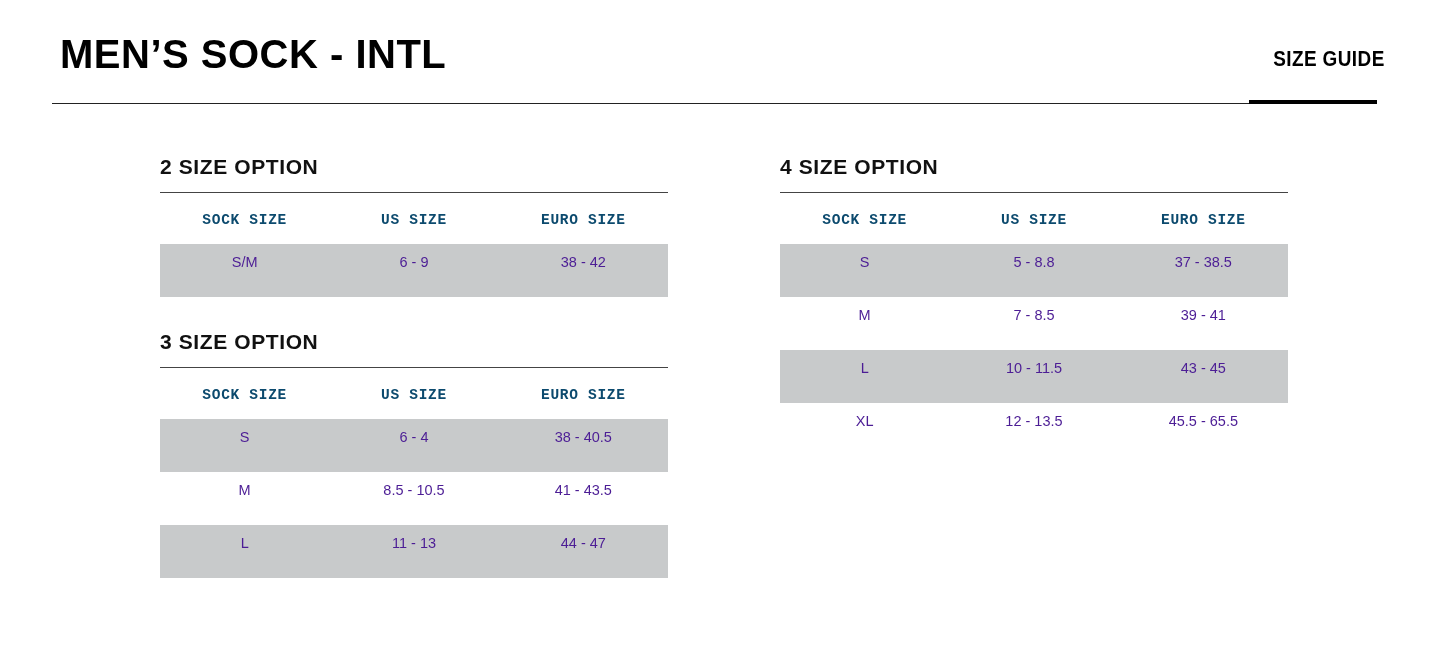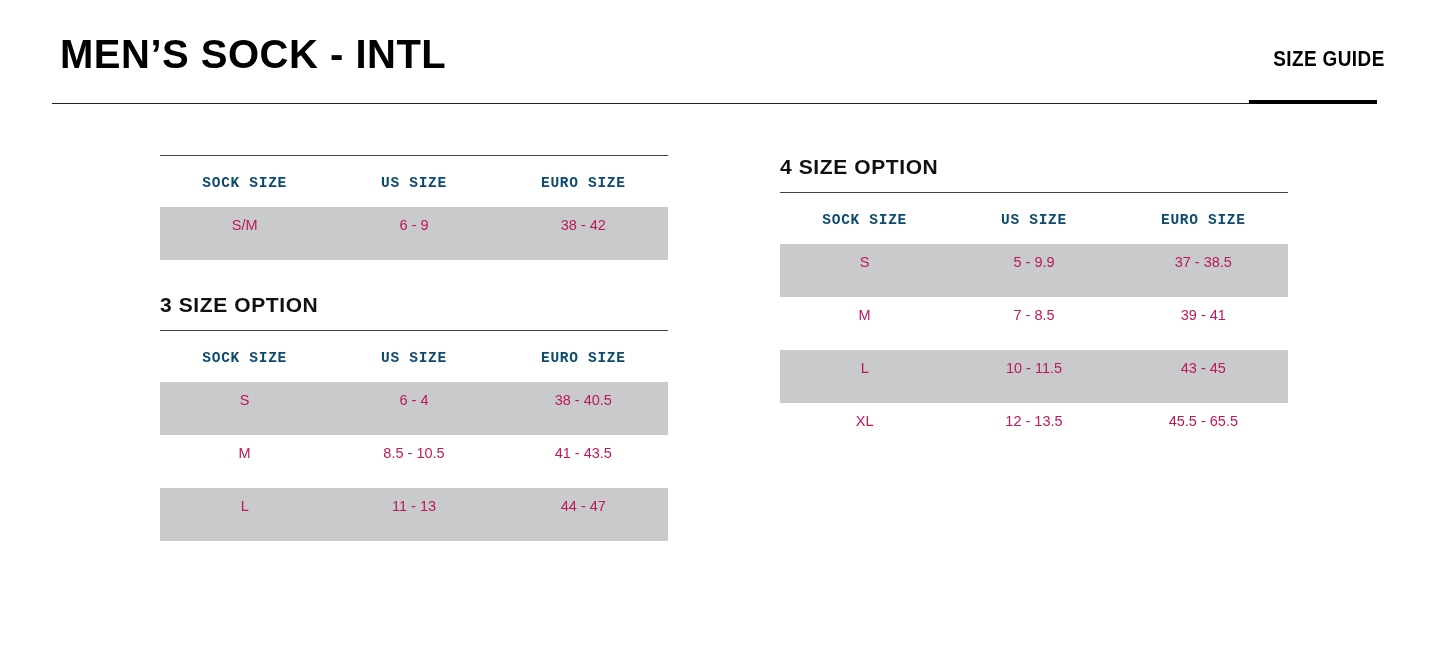--- a/index.html
+++ b/index.html
@@ -107,21 +107,21 @@
     font-weight: bold;
     letter-spacing: 0.7px;
     color: #0c4a6e;
     padding: 19px 0 16px 0;
     text-align: center;
     font-family: Liberation Mono, monospace;
   }
   table.size-table td {
     font-size: 14.5px;
     font-weight: normal;
-    color: #be185d;
+    color: #4c1d95;
     text-align: center;
     padding: 10px 0 27px 0;
     height: 35px;
   }
   tr.shaded td { background: #c8cacb; }
   tr.plain td { background: #ffffff; }
 </style>
 </head>
 <body>
 
@@ -131,20 +131,21 @@
     <div class="main-title">MEN’S SOCK - INTL</div>
     <div class="size-guide-wrap">
       <span class="size-guide">SIZE GUIDE</span>
     </div>
   </div>
   <div class="header-rule"></div>
   <div class="size-guide-underline"></div>
 
   <div class="col-left">
       <div class="block">
+        <div class="block-title">2 SIZE OPTION</div>
         <div class="block-rule"></div>
         <table class="size-table">
           <thead>
             <tr>
               <th>SOCK SIZE</th>
               <th>US SIZE</th>
               <th>EURO SIZE</th>
             </tr>
           </thead>
           <tbody>
@@ -195,21 +196,21 @@
           <thead>
             <tr>
               <th>SOCK SIZE</th>
               <th>US SIZE</th>
               <th>EURO SIZE</th>
             </tr>
           </thead>
           <tbody>
             <tr class="shaded">
               <td>S</td>
-              <td>5 - 9.9</td>
+              <td>5 - 8.8</td>
               <td>37 - 38.5</td>
             </tr>
             <tr class="plain">
               <td>M</td>
               <td>7 - 8.5</td>
               <td>39 - 41</td>
             </tr>
             <tr class="shaded">
               <td>L</td>
               <td>10 - 11.5</td>

